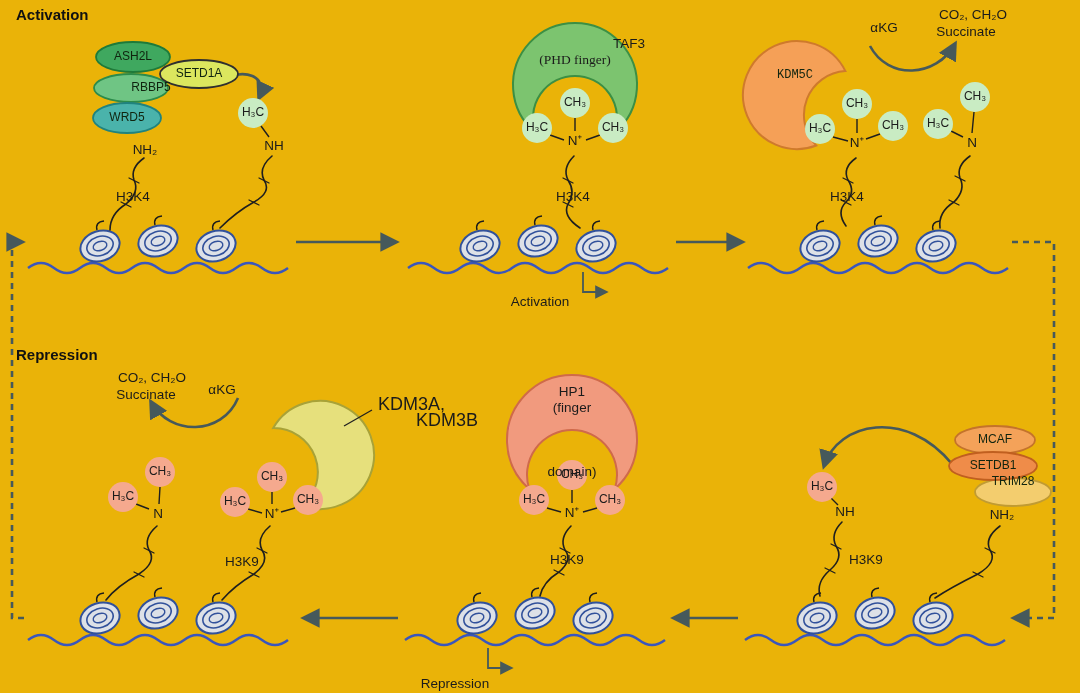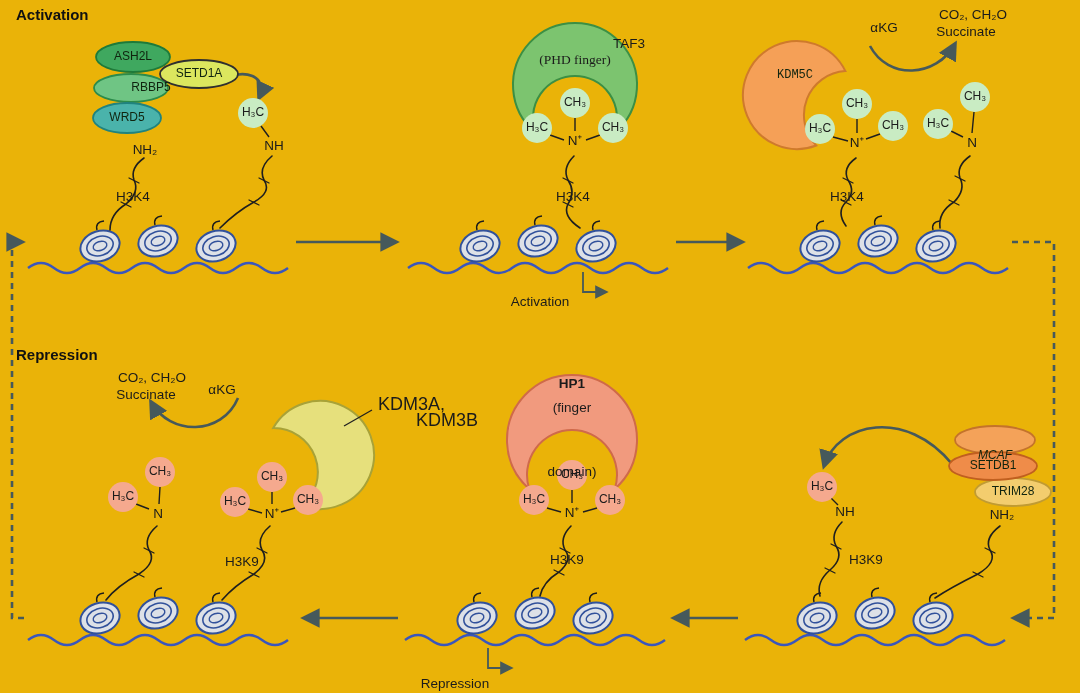--- a/index.html
+++ b/index.html
@@ -177,31 +177,31 @@
   <div class="lbl" style="left:146px; top:395px;">Succinate</div>
   <div class="lbl chem" style="left:272px; top:477px;">CH₃</div>
   <div class="lbl chem" style="left:235px; top:502px;">H₃C</div>
   <div class="lbl chem" style="left:308px; top:500px;">CH₃</div>
   <div class="lbl" style="left:272px; top:514px;">N⁺</div>
   <div class="lbl chem" style="left:160px; top:472px;">CH₃</div>
   <div class="lbl chem" style="left:123px; top:497px;">H₃C</div>
   <div class="lbl" style="left:158px; top:514px;">N</div>
   <div class="lbl" style="left:242px; top:562px;">H3K9</div>
 
-  <div class="lbl" style="left:572px; top:384px;font-weight:bold;">HP1</div>
+  <div class="lbl" style="left:572px; top:392px;">HP1</div>
   <div class="lbl" style="left:572px; top:408px;">(finger</div>
   <div class="lbl" style="left:572px; top:436px;margin-top:36px;">domain)</div>
   <div class="lbl chem" style="left:572px; top:475px;">CH₃</div>
   <div class="lbl chem" style="left:534px; top:500px;">H₃C</div>
   <div class="lbl chem" style="left:610px; top:500px;">CH₃</div>
   <div class="lbl" style="left:572px; top:513px;">N⁺</div>
   <div class="lbl" style="left:567px; top:560px;">H3K9</div>
   <div class="lbl" style="left:455px; top:684px;">Repression</div>
 
-  <div class="lbl enzyme" style="left:995px; top:456px;font-style:italic;">MCAF</div>
+  <div class="lbl enzyme" style="left:995px; top:440px;">MCAF</div>
   <div class="lbl enzyme" style="left:993px; top:466px;">SETDB1</div>
-  <div class="lbl enzyme" style="left:1013px; top:492px;">TRIM28</div>
+  <div class="lbl enzyme" style="left:1013px; top:482px;">TRIM28</div>
   <div class="lbl" style="left:1002px; top:515px;">NH₂</div>
   <div class="lbl chem" style="left:822px; top:487px;">H₃C</div>
   <div class="lbl" style="left:845px; top:512px;">NH</div>
   <div class="lbl" style="left:866px; top:560px;">H3K9</div>
 
 </div>
 
 </body></html>

